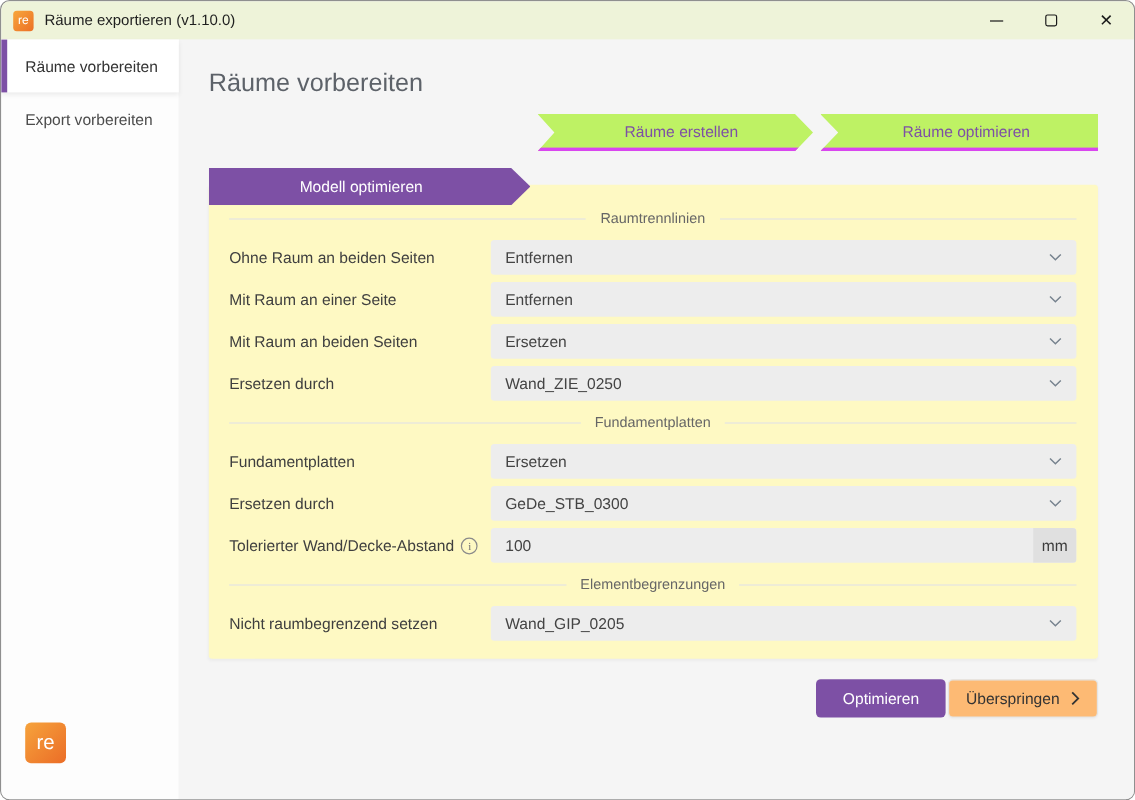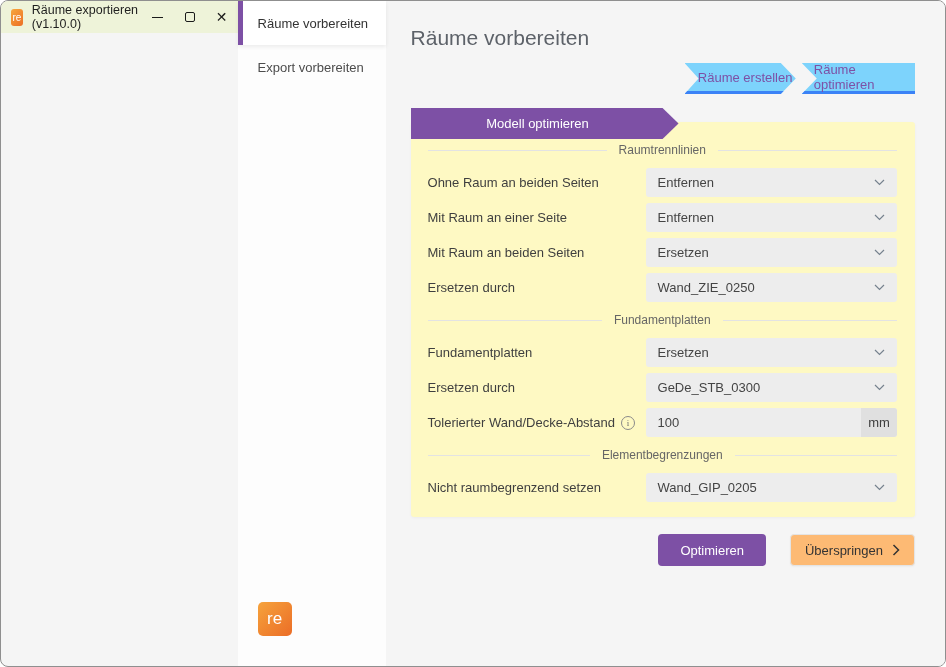--- a/index.html
+++ b/index.html
@@ -6,21 +6,21 @@
   html, body { width: 946px; height: 667px; }
   body {
     font-family: "Liberation Sans", "DejaVu Sans", sans-serif;
     background: #ffffff;
   }
   .window {
     width: 946px; height: 667px;
     border: 1px solid #8f8f8f;
     border-radius: 8px;
     overflow: hidden;
-    display: flex; flex-direction: row;
+    display: flex; flex-direction: column;
     background: #f5f5f5;
   }
   
   .titlebar {
     height: 32px; flex: 0 0 32px;
     background: #eef3d9;
     display: flex; align-items: center;
   }
   .app-badge {
     width: 17px; height: 17px; margin-left: 10px;
@@ -84,22 +84,22 @@
   .step-active {
     width: 268px; flex: 0 0 268px;
     background: #7d50a5; color: #ffffff;
     clip-path: polygon(0 0, calc(100% - 16px) 0, 100% 50%, calc(100% - 16px) 100%, 0 100%);
     padding-right: 14px;
     margin-right: 6px;
     margin-top: 45px;
   }
   .step-next {
     flex: 1;
-    background: #7dd3fc; color: #7d50a5;
-    border-bottom: 3px solid #3b82f6;
+    background: #bef264; color: #7d50a5;
+    border-bottom: 3px solid #d946ef;
   }
   .step-2 {
     clip-path: polygon(0 0, calc(100% - 15px) 0, 100% 50%, calc(100% - 15px) 100%, 0 100%, 14px 50%);
     margin-right: 6px;
     padding-left: 10px;
   }
   .step-3 {
     clip-path: polygon(0 0, 100% 0, 100% 100%, 0 100%, 15px 50%);
     padding-left: 12px;
   }
@@ -159,21 +159,21 @@
   }
   .unit-badge {
     width: 36px; height: 100%; flex: 0 0 36px;
     background: #e0e0e0; color: #3d3d3d;
     display: flex; align-items: center; justify-content: center;
     font-size: 13px;
   }
   
   .footer {
     margin-top: 17px;
-    display: flex; justify-content: flex-end; gap: 24px;
+    display: flex; justify-content: flex-end; gap: 2px;
   }
   .btn {
     height: 32px; border-radius: 4px;
     display: flex; align-items: center; justify-content: center;
     font-size: 13px; cursor: pointer; border: none;
     font-family: "Liberation Sans", sans-serif;
   }
   .btn-primary { background: #7d50a5; color: #fff; padding: 0 22px; }
   .btn-secondary {
     background: #fdba74; color: #333; padding: 0 14px;

